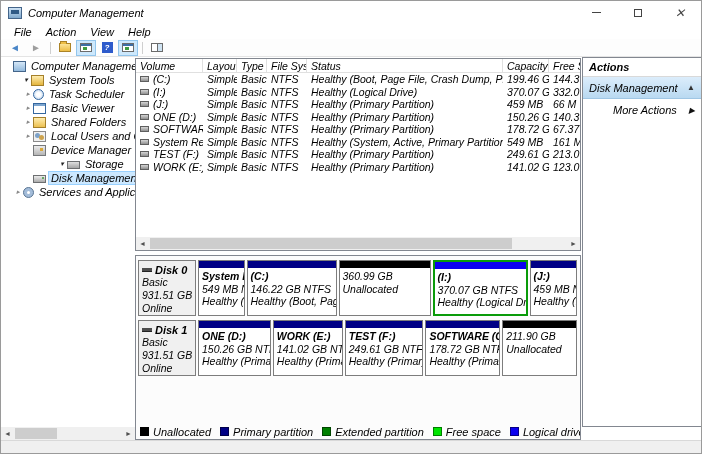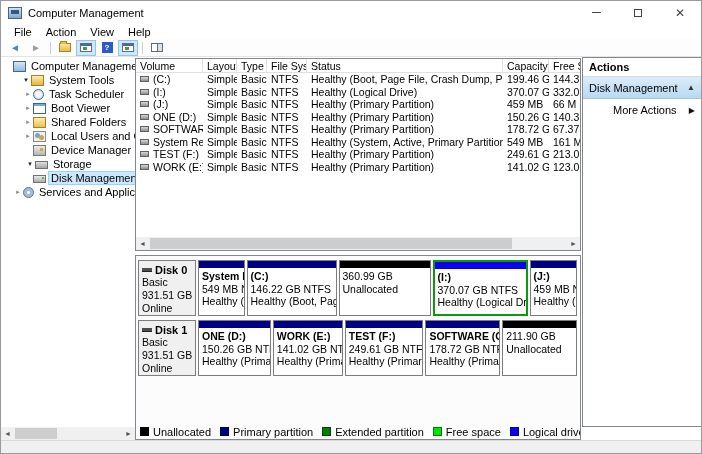--- a/index.html
+++ b/index.html
@@ -1,18 +1,18 @@
 <!DOCTYPE html>
 <html><head>
 <meta charset="utf-8">
 <style>
   * { box-sizing: border-box; }
   html,body { margin:0; padding:0; background:#d4d4d4; }
   body { width:702px; height:454px; font-family:"Liberation Sans", sans-serif; font-size:11px; color:#000; }
-  .window { width:702px; height:454px; background:#fff; border:1px solid #9a9a9a; display:flex; flex-direction:column; overflow:hidden; }
+  .window { width:702px; height:454px; background:#fff; border:1px solid #9a9a9a; display:flex; flex-direction:column; overflow:hidden;font-style:italic; }
 
   
   .titlebar { height:23px; flex:none; display:flex; align-items:center; padding-left:7px; background:#fff; }
   .app-icon { width:14px; height:12px; flex:none; background:linear-gradient(#cfe3f5,#7ea8cd); border:1px solid #44658a; position:relative; }
   .app-icon::after { content:""; position:absolute; left:2px; top:2px; right:2px; height:4px; background:#2f5a86; }
   .title-text { margin-left:6px; font-size:11px; }
   .winbtns { margin-left:auto; display:flex; height:100%; }
   .wbtn { width:42px; height:100%; display:flex; align-items:center; justify-content:center; color:#444; }
   .glyph-min { width:9px; height:1px; background:#444; }
   .glyph-max { width:8px; height:8px; border:1px solid #444; }
@@ -183,38 +183,38 @@
             <span class="tree-label">System Tools</span>
           </div>
           <div class="tree-row" style="padding-left: 22px;">
             <span class="tree-arrow">▸</span>
             <span class="ti t-task-scheduler"></span>
             <span class="tree-label">Task Scheduler</span>
           </div>
           <div class="tree-row" style="padding-left: 22px;">
             <span class="tree-arrow">▸</span>
             <span class="ti t-event-viewer"></span>
-            <span class="tree-label">Boot Viewer</span>
+            <span class="tree-label">Basic Viewer</span>
           </div>
           <div class="tree-row" style="padding-left: 22px;">
             <span class="tree-arrow">▸</span>
             <span class="ti t-shared-folders"></span>
             <span class="tree-label">Shared Folders</span>
           </div>
           <div class="tree-row" style="padding-left: 22px;">
             <span class="tree-arrow">▸</span>
             <span class="ti t-local-users"></span>
             <span class="tree-label">Local Users and Groups</span>
           </div>
           <div class="tree-row" style="padding-left: 22px;">
             <span class="tree-arrow"></span>
             <span class="ti t-device-manager"></span>
             <span class="tree-label">Device Manager</span>
           </div>
-          <div class="tree-row" style="padding-left: 24px;">
+          <div class="tree-row" style="padding-left: 24px; margin-left: 32px;">
             <span class="tree-arrow exp">▾</span>
             <span class="ti t-storage"></span>
             <span class="tree-label">Storage</span>
           </div>
           <div class="tree-row sel" style="padding-left: 22px;">
             <span class="tree-arrow"></span>
             <span class="ti t-disk-management"></span>
             <span class="tree-label">Disk Management</span>
           </div>
           <div class="tree-row" style="padding-left: 12px;">

